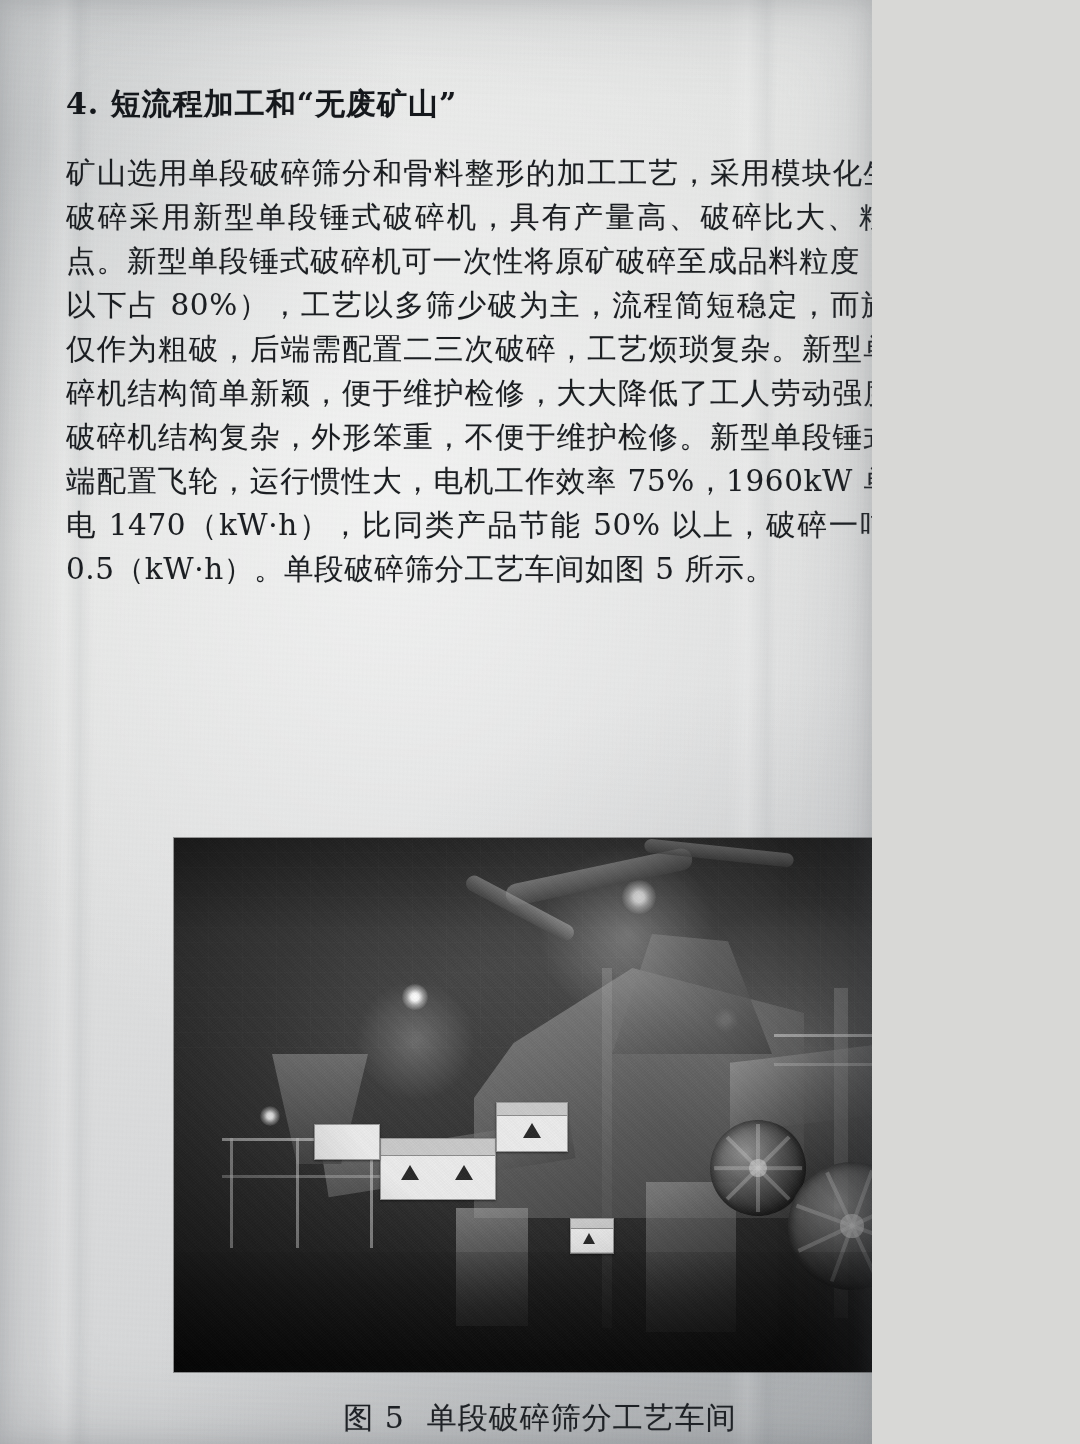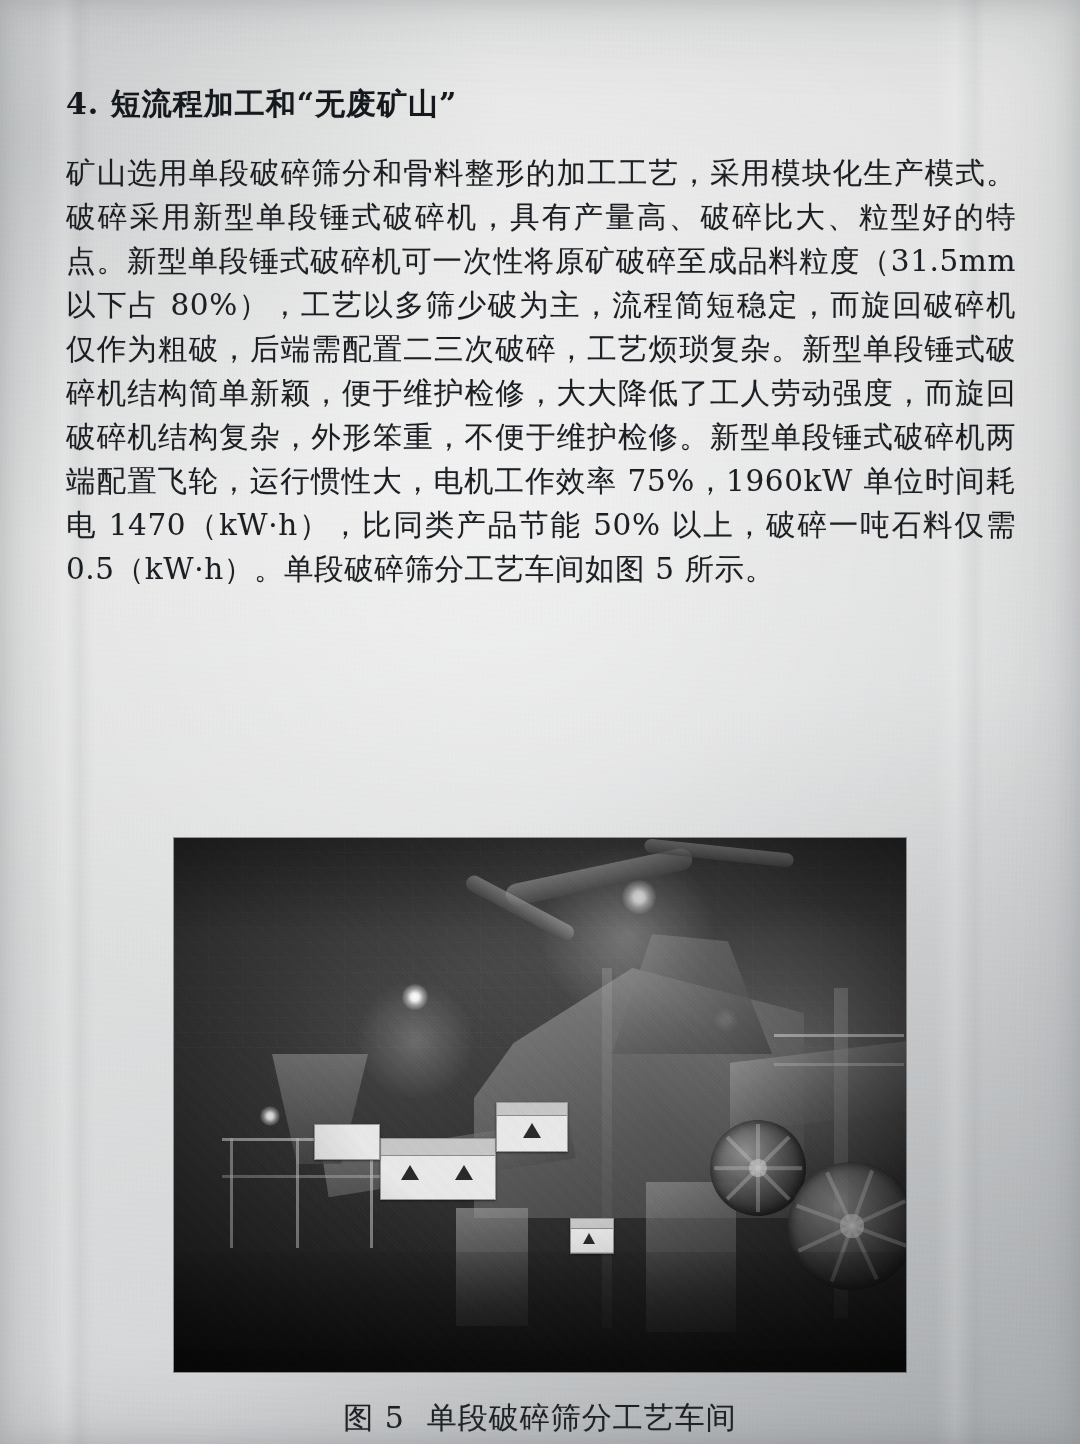--- a/index.html
+++ b/index.html
@@ -10,21 +10,21 @@
     width: 1080px;
     height: 1444px;
     overflow: hidden;
     background: #d8d8d6;
     font-family: "Liberation Serif", serif;
   }
 
   
   .page {
     position: relative;
-    width: 1080px;
+    width: 872px;
     height: 1444px;
     background:
       radial-gradient(ellipse 80% 60% at 45% 35%, rgba(255,255,255,0.55) 0%, rgba(255,255,255,0.0) 70%),
       radial-gradient(ellipse 120% 80% at 90% 95%, rgba(120,125,130,0.40) 0%, rgba(120,125,130,0.0) 60%),
       radial-gradient(ellipse 60% 40% at 5% 10%, rgba(150,155,160,0.35) 0%, rgba(150,155,160,0.0) 70%),
       linear-gradient(160deg, #e6e7e6 0%, #e2e3e2 35%, #d9dadb 70%, #cfd1d2 100%);
     overflow: hidden;
   }
   
   .page::after {

